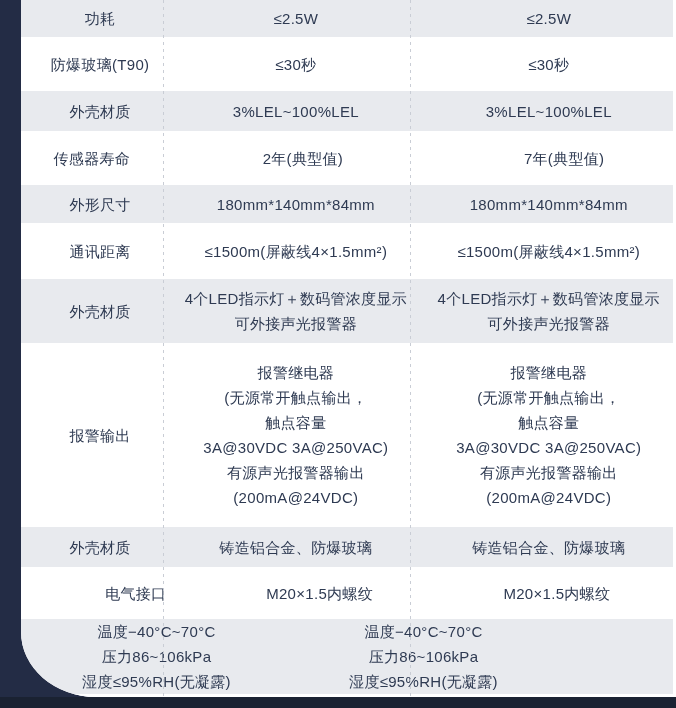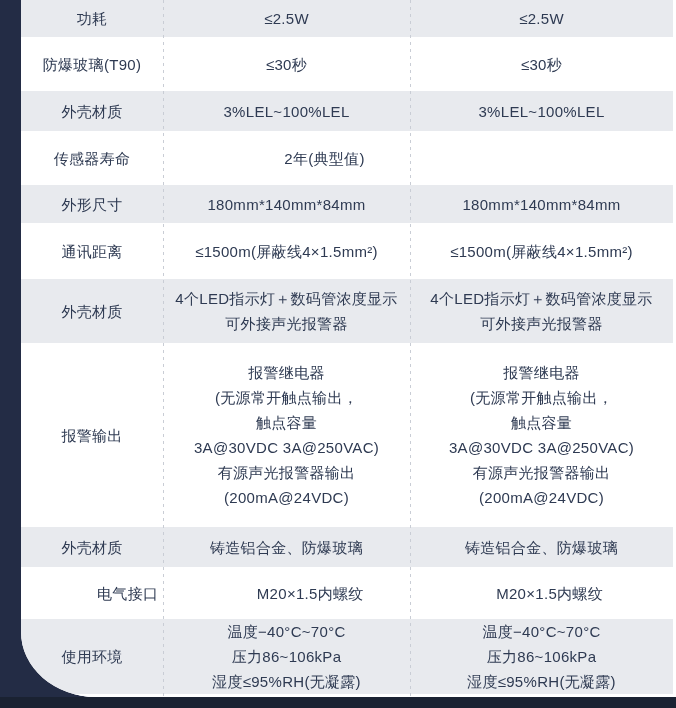--- a/index.html
+++ b/index.html
@@ -52,20 +52,21 @@
   .cell{
     display:flex;
     flex-direction:column;
     justify-content:center;
     align-items:center;
     text-align:center;
     color:var(--text);
     font-size:15px;
     line-height:25px;
     letter-spacing:0.3px;
+    margin-left:12px;
   }
   .cell.label{width:142px;}
   .cell.val1{width:247px;}
   .cell.val2{width:263px;}
   .vline{
     position:absolute;
     top:0;
     width:1px;
     height:697px;
     background:repeating-linear-gradient(to bottom, var(--divider) 0 3px, transparent 3px 7px);
@@ -125,20 +126,23 @@
             <div>3%LEL~100%LEL</div>
           </div>
         </div>
         <div class="row" style="height: 48px; gap: 38px;">
           <div class="cell label">
             <div>传感器寿命</div>
           </div>
           <div class="cell val1">
             <div>2年(典型值)</div>
           </div>
+          <div class="cell val2">
+            <div>7年(典型值)</div>
+          </div>
         </div>
         <div class="row gray" style="height: 44px;">
           <div class="cell label">
             <div>外形尺寸</div>
           </div>
           <div class="cell val1">
             <div>180mm*140mm*84mm</div>
           </div>
           <div class="cell val2">
             <div>180mm*140mm*84mm</div>
@@ -205,23 +209,20 @@
             <div>电气接口</div>
           </div>
           <div class="cell val1">
             <div>M20×1.5内螺纹</div>
           </div>
           <div class="cell val2">
             <div>M20×1.5内螺纹</div>
           </div>
         </div>
         <div class="row gray" style="height: 81px;">
-          <div class="cell label">
-            <div>使用环境</div>
-          </div>
           <div class="cell val1">
             <div>温度−40°C~70°C</div>
             <div>压力86~106kPa</div>
             <div>湿度≤95%RH(无凝露)</div>
           </div>
           <div class="cell val2">
             <div>温度−40°C~70°C</div>
             <div>压力86~106kPa</div>
             <div>湿度≤95%RH(无凝露)</div>
           </div>

